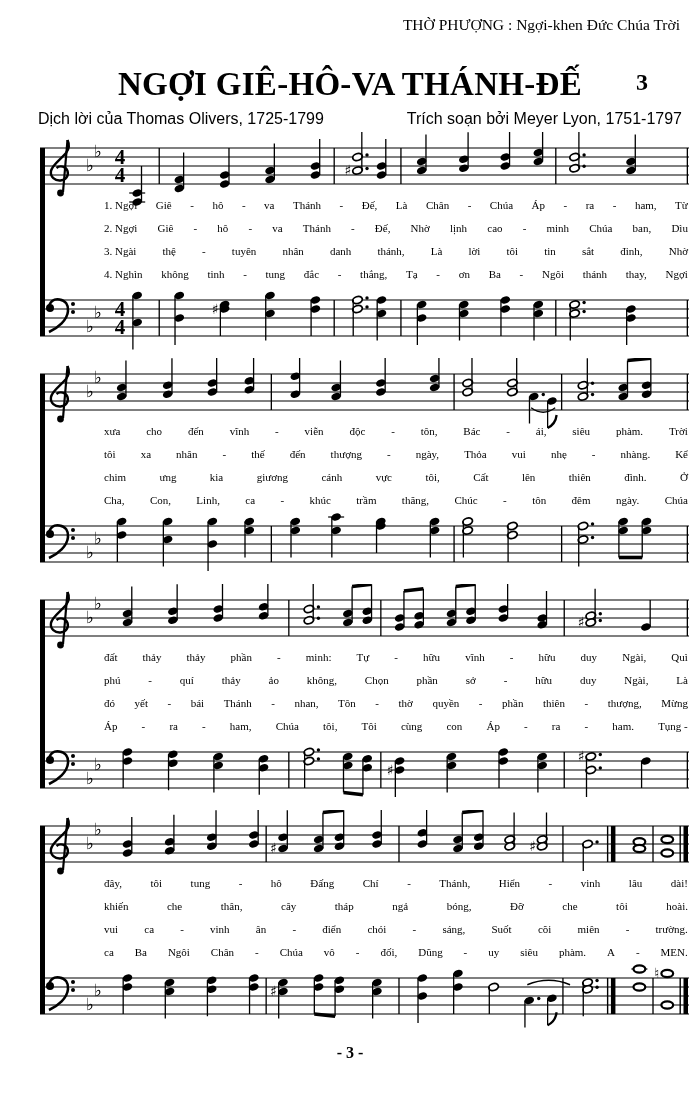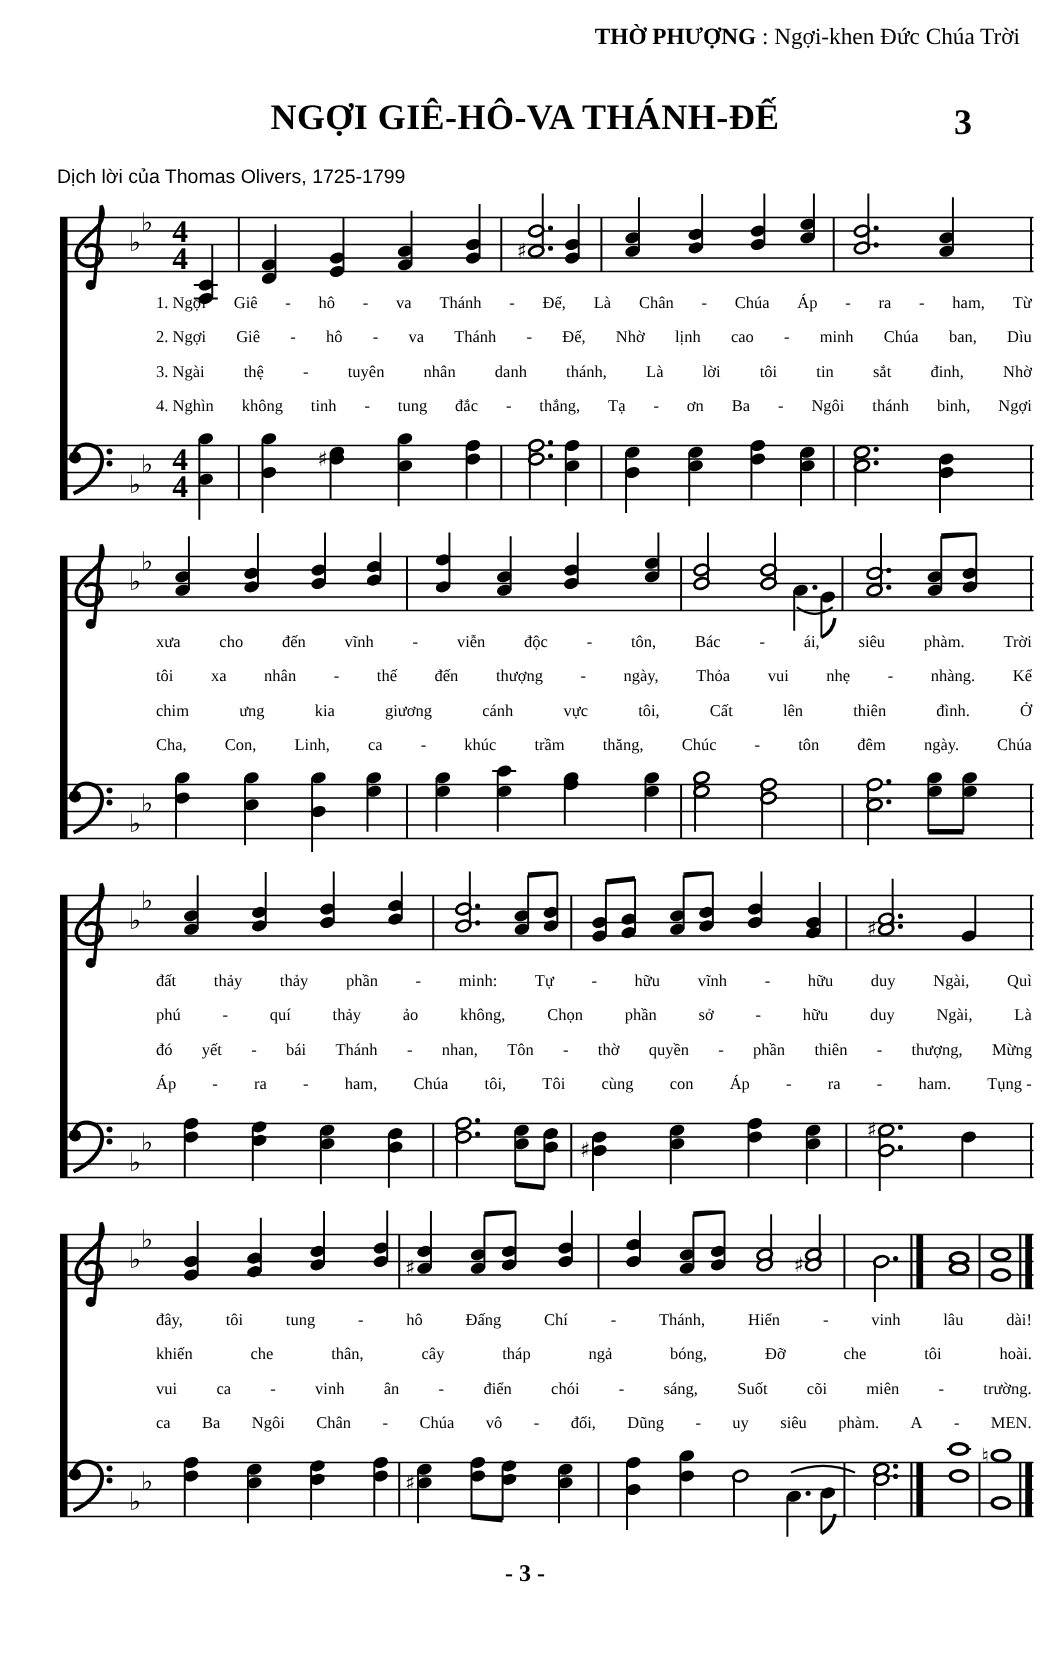--- a/index.html
+++ b/index.html
@@ -1,23 +1,23 @@
 <!DOCTYPE html>
 <html><head>
 <meta charset="utf-8">
 <style>
   html,body{margin:0;padding:0;background:#fff;}
   body{width:700px;height:1108px;color:#000;font-family:"Liberation Serif","DejaVu Serif",serif;}
   .page{position:relative;width:700px;height:1108px;overflow:hidden;background:#fff;}
   .header{text-align:right;padding:16px 20px 0 0;font-size:15.5px;white-space:nowrap;}
-  .header .cat{font-weight:bold;margin-top:24px;}
+  .header .cat{font-weight:normal;margin-top:24px;}
   .title-row{position:relative;text-align:center;margin-top:32px;height:36px;}
-  .title{font-size:24px;font-weight:bold;letter-spacing:.3px;margin-top:29px;}
+  .title{font-size:33px;font-weight:bold;letter-spacing:.3px;margin-top:29px;}
   .num{position:absolute;right:52px;top:3px;font-size:24px;font-weight:bold;}
-  .credits{display:flex;justify-content:space-between;font-family:"Liberation Sans","DejaVu Sans",sans-serif;font-size:13px;margin:8px 18px 0 38px;}
+  .credits{display:flex;justify-content:space-between;font-family:"Liberation Sans","DejaVu Sans",sans-serif;font-size:16px;margin:8px 18px 0 38px;}
   .score{margin-top:4px;}
   .system{position:relative;margin:0 10px 0 40px;width:650px;}
   .system svg{display:block;}
   .sysbar{position:absolute;left:0;width:5px;background:#000;}
   .lyrics{padding:0 2px 0 64px;margin:-12px 0 -2px 0;}
   .lline{display:flex;justify-content:space-between;font-size:11px;line-height:23px;white-space:nowrap;}
   .footer{text-align:center;font-weight:bold;font-size:16px;margin-top:8px;}
 </style>
 </head>
 <body>
@@ -27,20 +27,21 @@
     <span class="cat">THỜ PHƯỢNG</span><span> : </span><span>Ngợi-khen Đức Chúa Trời</span>
   </div>
 
   <div class="title-row">
     <span class="title">NGỢI GIÊ-HÔ-VA THÁNH-ĐẾ</span>
     <span class="num">3</span>
   </div>
 
   <div class="credits">
     <span>Dịch lời của Thomas Olivers, 1725-1799</span>
+    <span>Trích soạn bởi Meyer Lyon, 1751-1797</span>
   </div>
 
   <div class="score" id="score">
       <div class="system">
         <svg width="650" height="74" viewBox="0 0 650 74">
           <line x1="0" y1="16" x2="649" y2="16" stroke="#000" stroke-width="1.1"></line>
           <line x1="0" y1="25" x2="649" y2="25" stroke="#000" stroke-width="1.1"></line>
           <line x1="0" y1="34" x2="649" y2="34" stroke="#000" stroke-width="1.1"></line>
           <line x1="0" y1="43" x2="649" y2="43" stroke="#000" stroke-width="1.1"></line>
           <line x1="0" y1="52" x2="649" y2="52" stroke="#000" stroke-width="1.1"></line>
@@ -170,21 +171,21 @@
             <span>đắc</span>
             <span>-</span>
             <span>thắng,</span>
             <span>Tạ</span>
             <span>-</span>
             <span>ơn</span>
             <span>Ba</span>
             <span>-</span>
             <span>Ngôi</span>
             <span>thánh</span>
-            <span>binh,</span>
+            <span>thay,</span>
             <span>Ngợi</span>
           </div>
         </div>
         <svg width="650" height="74" viewBox="0 0 650 74">
           <line x1="0" y1="16" x2="649" y2="16" stroke="#000" stroke-width="1.1"></line>
           <line x1="0" y1="25" x2="649" y2="25" stroke="#000" stroke-width="1.1"></line>
           <line x1="0" y1="34" x2="649" y2="34" stroke="#000" stroke-width="1.1"></line>
           <line x1="0" y1="43" x2="649" y2="43" stroke="#000" stroke-width="1.1"></line>
           <line x1="0" y1="52" x2="649" y2="52" stroke="#000" stroke-width="1.1"></line>
           <rect x="0.5" y="16" width="1.4" height="36" fill="#000"></rect>

